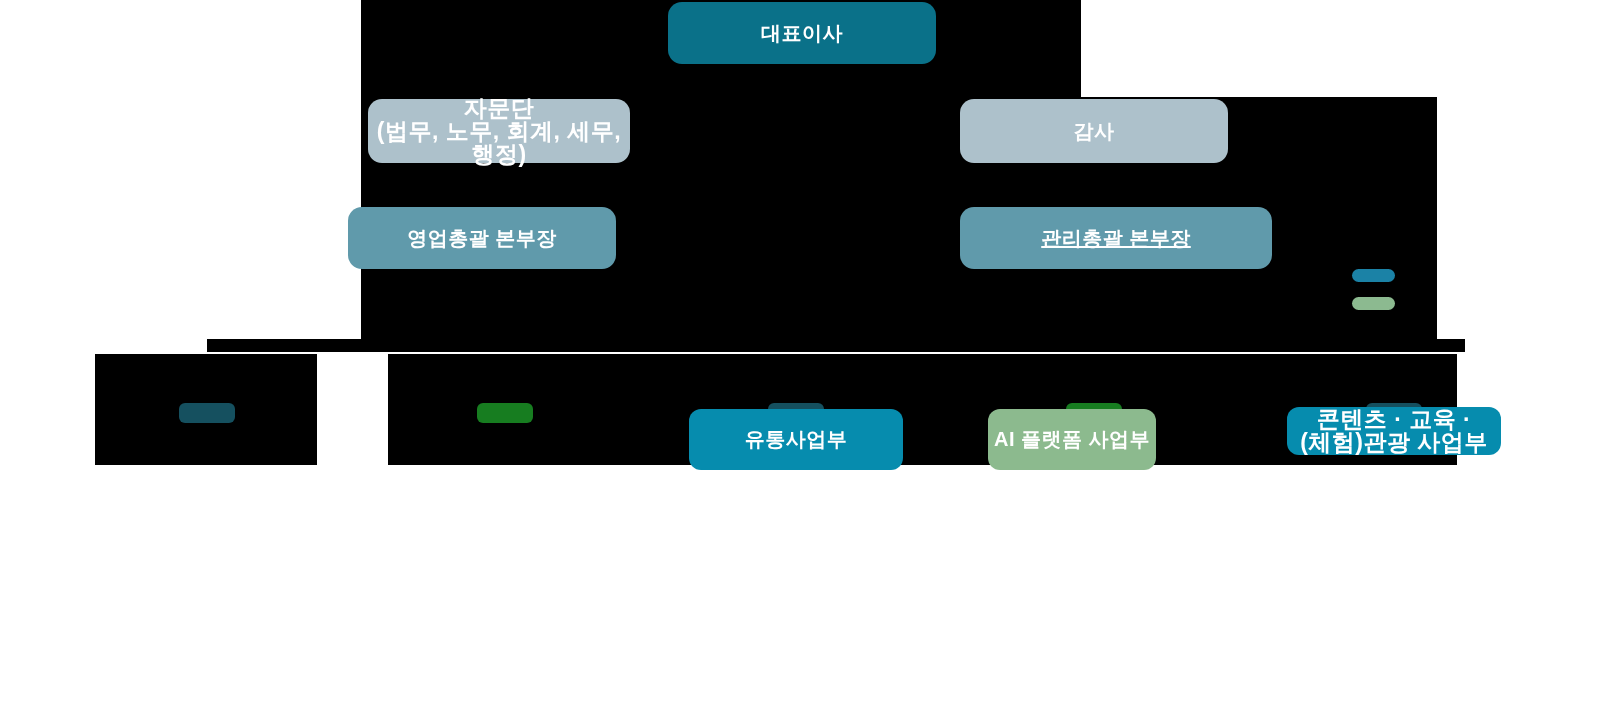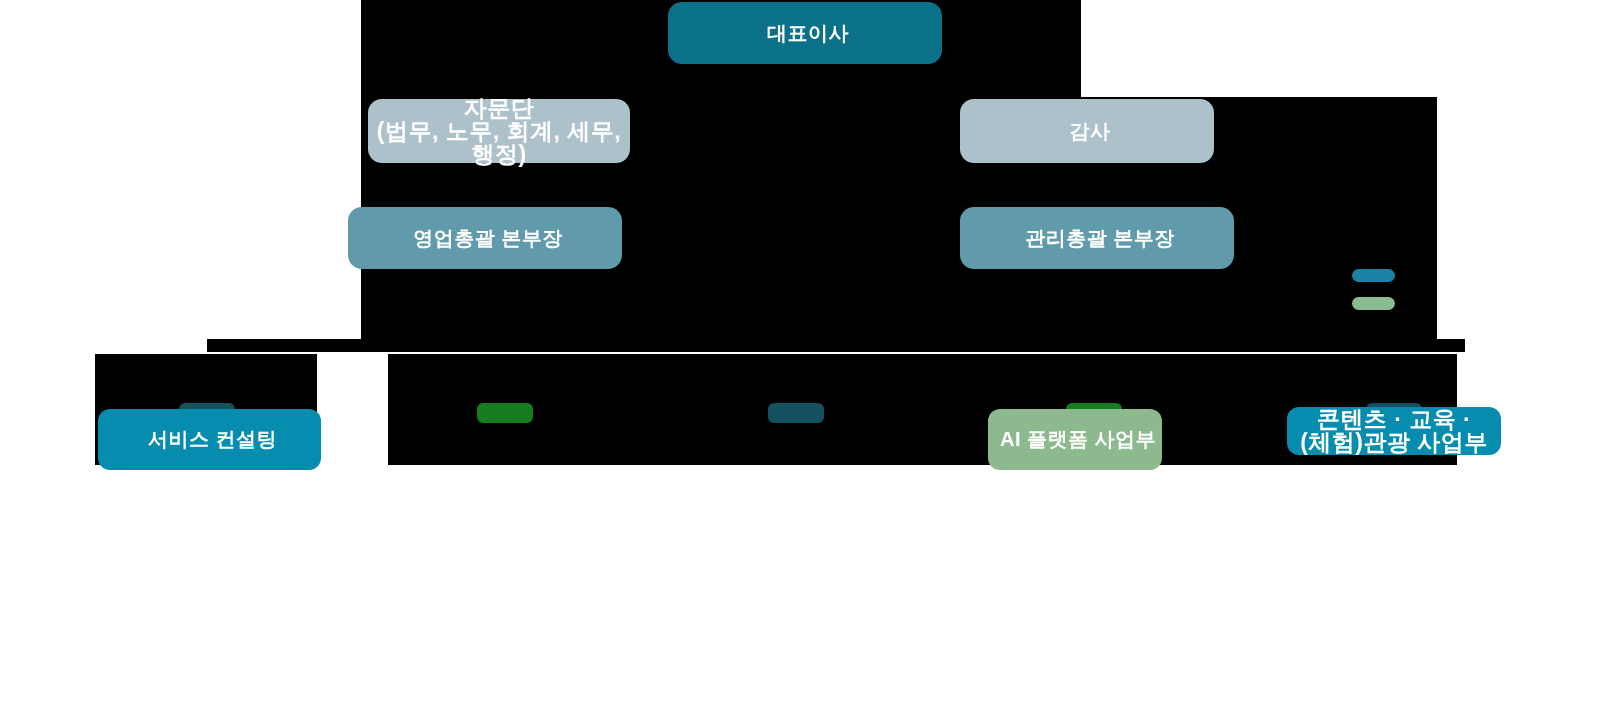--- a/index.html
+++ b/index.html
@@ -18,21 +18,21 @@
     flex-direction: column;
     align-items: center;
     justify-content: center;
     color: #ffffff;
     font-weight: 700;
     text-align: center;
     border-radius: 14px;
     z-index: 3;
     letter-spacing: 0.5px;
   }
-  .node.single { font-size: 20px; padding-left: 6px; }
+  .node.single { font-size: 20px; }
   .node.two-line { font-size: 23px; line-height: 23px; }
   .division { border-radius: 12px; }
   .tab {
     position: absolute;
     width: 56px;
     height: 20px;
     border-radius: 6px;
     z-index: 2;
   }
   .pill {
@@ -53,34 +53,34 @@
   <div class="blk" style="left: 207px; top: 339px; width: 1258px; height: 13px; background: rgb(0, 0, 0);"></div>
   <div class="blk" style="left: 95px; top: 354px; width: 222px; height: 111px; background: rgb(0, 0, 0);"></div>
   <div class="blk" style="left: 388px; top: 354px; width: 1069px; height: 111px; background: rgb(0, 0, 0);"></div>
 
   <div class="node single" style="left: 668px; top: 2px; width: 268px; height: 62px; background: rgb(10, 113, 137);">대표이사</div>
 
   <div class="node two-line" style="left: 368px; top: 99px; width: 262px; height: 64px; background: rgb(173, 193, 203);">
     <span>자문단</span>
     <span>(법무, 노무, 회계, 세무, 행정)</span>
   </div>
-  <div class="node single" style="left: 960px; top: 99px; width: 248px; height: 64px; background: rgb(173, 193, 203);">감사</div>
+  <div class="node single" style="left: 960px; top: 99px; width: 268px; height: 64px; background: rgb(173, 193, 203);">감사</div>
 
   <div class="node single" style="left: 348px; top: 207px; width: 268px; height: 62px; background: rgb(96, 154, 171);">영업총괄 본부장</div>
-  <div class="node single" style="left: 960px; top: 207px; width: 268px; height: 62px; background: rgb(96, 154, 171);">관리총괄 본부장</div>
+  <div class="node single" style="left: 960px; top: 207px; width: 312px; height: 62px; background: rgb(96, 154, 171); text-decoration: underline;">관리총괄 본부장</div>
 
   <div class="pill" style="left: 1352px; top: 269px; background: rgb(27, 130, 166);"></div>
   <div class="pill" style="left: 1352px; top: 297px; background: rgb(140, 186, 144);"></div>
 
   <div class="tab" style="left: 179px; top: 403px; background: rgb(21, 80, 95);"></div>
   <div class="tab" style="left: 477px; top: 403px; background: rgb(23, 125, 32);"></div>
   <div class="tab" style="left: 768px; top: 403px; background: rgb(21, 80, 95);"></div>
   <div class="tab" style="left: 1066px; top: 403px; background: rgb(23, 125, 32);"></div>
   <div class="tab" style="left: 1366px; top: 403px; background: rgb(21, 80, 95);"></div>
 
-  <div class="node single division" style="left: 98px; top: 409px; width: 217px; height: 61px; background: rgb(6, 140, 174);">서비스 컨설팅</div>
+  <div class="node single division" style="left: 689px; top: 409px; width: 214px; height: 61px; background: rgb(6, 140, 174);">유통사업부</div>
   <div class="node single division" style="left: 988px; top: 409px; width: 168px; height: 61px; background: rgb(140, 186, 142);">AI 플랫폼 사업부</div>
   <div class="node two-line division" style="left: 1287px; top: 407px; width: 214px; height: 48px; background: rgb(6, 140, 174);">
     <span>콘텐츠 · 교육 ·</span>
     <span>(체험)관광 사업부</span>
   </div>
 
 </div>
 
 </body></html>

